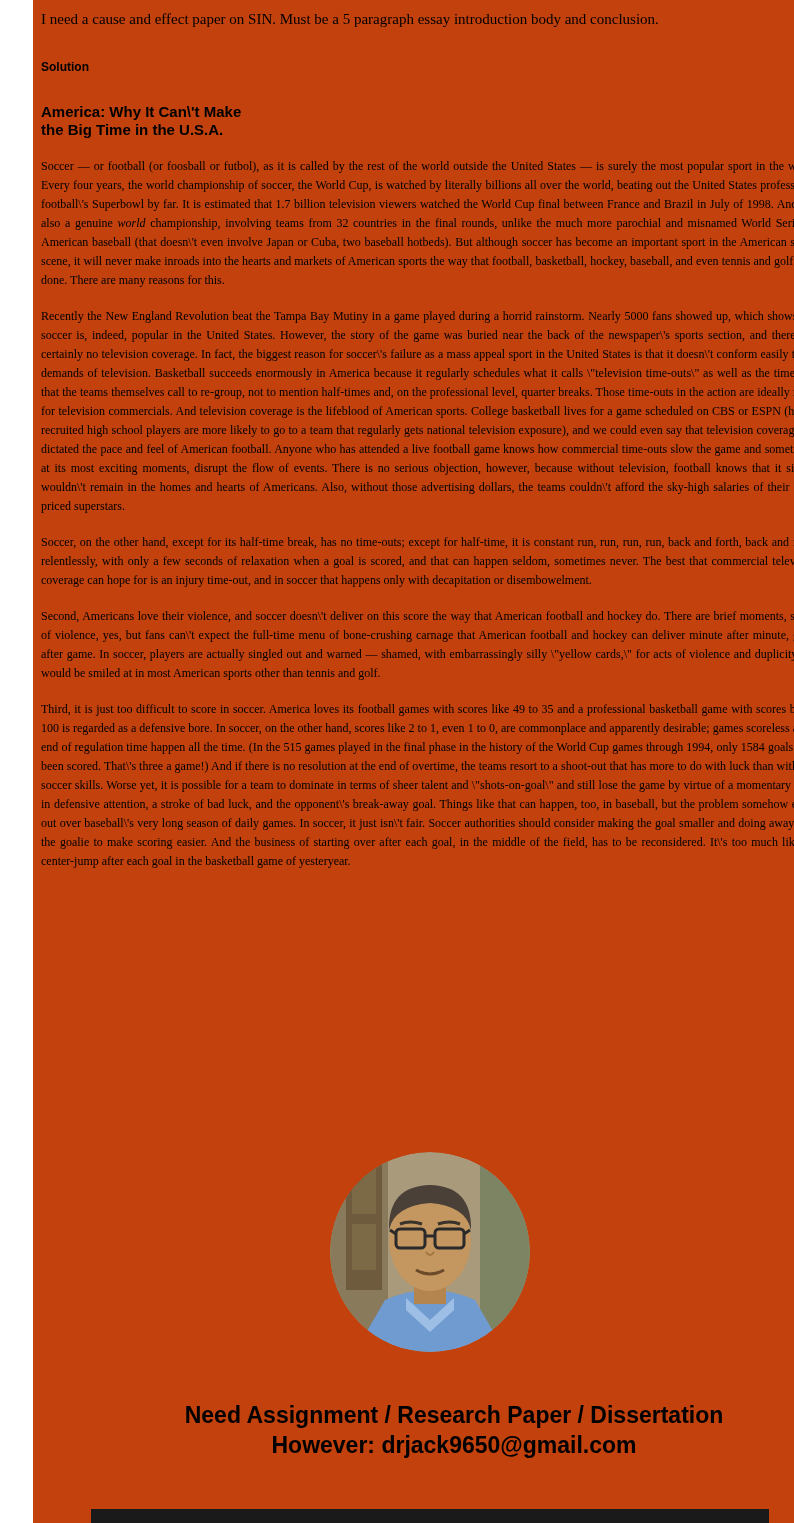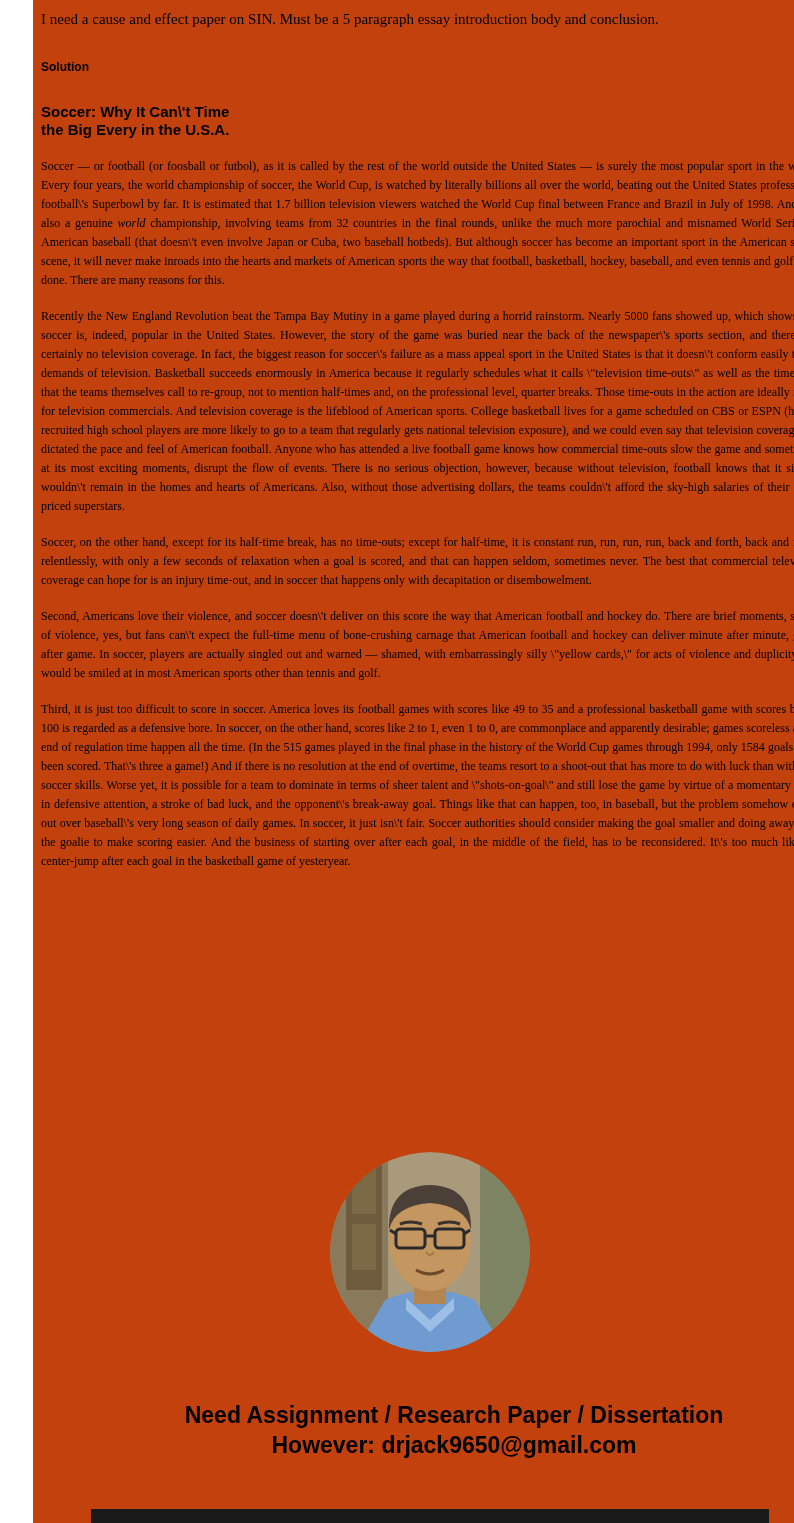--- a/index.html
+++ b/index.html
@@ -76,22 +76,22 @@
 </head>
 <body>
 
 <div class="page">
 
   <p class="question">I need a cause and effect paper on SIN. Must be a 5 paragraph essay introduction body and conclusion.</p>
 
   <div class="solution">Solution</div>
 
   <div class="essay-title">
-    <span>Soccer: Why It Can\'t Time</span><br>
-    <span>the Big Every in the U.S.A.</span>
+    <span>America: Why It Can\'t Make</span><br>
+    <span>the Big Time in the U.S.A.</span>
   </div>
 
   <p class="par"><span>Soccer — or football (or foosball or futbol), as it is called by the rest of the world outside the United States — is surely the most popular sport in the world. Every four years, the world championship of soccer, the World Cup, is watched by literally billions all over the world, beating out the United States professional football\'s Superbowl by far. It is estimated that 1.7 billion television viewers watched the World Cup final between France and Brazil in July of 1998. And it is also a genuine </span><em class="it">world</em><span> championship, involving teams from 32 countries in the final rounds, unlike the much more parochial and misnamed World Series in American baseball (that doesn\'t even involve Japan or Cuba, two baseball hotbeds). But although soccer has become an important sport in the American sports scene, it will never make inroads into the hearts and markets of American sports the way that football, basketball, hockey, baseball, and even tennis and golf have done. There are many reasons for this.</span></p>
 
   <p class="par">Recently the New England Revolution beat the Tampa Bay Mutiny in a game played during a horrid rainstorm. Nearly 5000 fans showed up, which shows that soccer is, indeed, popular in the United States. However, the story of the game was buried near the back of the newspaper\'s sports section, and there was certainly no television coverage. In fact, the biggest reason for soccer\'s failure as a mass appeal sport in the United States is that it doesn\'t conform easily to the demands of television. Basketball succeeds enormously in America because it regularly schedules what it calls \"television time-outs\" as well as the time-outs that the teams themselves call to re-group, not to mention half-times and, on the professional level, quarter breaks. Those time-outs in the action are ideally made for television commercials. And television coverage is the lifeblood of American sports. College basketball lives for a game scheduled on CBS or ESPN (highly recruited high school players are more likely to go to a team that regularly gets national television exposure), and we could even say that television coverage has dictated the pace and feel of American football. Anyone who has attended a live football game knows how commercial time-outs slow the game and sometimes, at its most exciting moments, disrupt the flow of events. There is no serious objection, however, because without television, football knows that it simply wouldn\'t remain in the homes and hearts of Americans. Also, without those advertising dollars, the teams couldn\'t afford the sky-high salaries of their high-priced superstars.</p>
   <p class="par">Soccer, on the other hand, except for its half-time break, has no time-outs; except for half-time, it is constant run, run, run, run, back and forth, back and forth, relentlessly, with only a few seconds of relaxation when a goal is scored, and that can happen seldom, sometimes never. The best that commercial television coverage can hope for is an injury time-out, and in soccer that happens only with decapitation or disembowelment.</p>
   <p class="par">Second, Americans love their violence, and soccer doesn\'t deliver on this score the way that American football and hockey do. There are brief moments, spurts of violence, yes, but fans can\'t expect the full-time menu of bone-crushing carnage that American football and hockey can deliver minute after minute, game after game. In soccer, players are actually singled out and warned — shamed, with embarrassingly silly \"yellow cards,\" for acts of violence and duplicity that would be smiled at in most American sports other than tennis and golf.</p>
   <p class="par">Third, it is just too difficult to score in soccer. America loves its football games with scores like 49 to 35 and a professional basketball game with scores below 100 is regarded as a defensive bore. In soccer, on the other hand, scores like 2 to 1, even 1 to 0, are commonplace and apparently desirable; games scoreless at the end of regulation time happen all the time. (In the 515 games played in the final phase in the history of the World Cup games through 1994, only 1584 goals have been scored. That\'s three a game!) And if there is no resolution at the end of overtime, the teams resort to a shoot-out that has more to do with luck than with real soccer skills. Worse yet, it is possible for a team to dominate in terms of sheer talent and \"shots-on-goal\" and still lose the game by virtue of a momentary lapse in defensive attention, a stroke of bad luck, and the opponent\'s break-away goal. Things like that can happen, too, in baseball, but the problem somehow evens out over baseball\'s very long season of daily games. In soccer, it just isn\'t fair. Soccer authorities should consider making the goal smaller and doing away with the goalie to make scoring easier. And the business of starting over after each goal, in the middle of the field, has to be reconsidered. It\'s too much like the center-jump after each goal in the basketball game of yesteryear.</p>
 
   <div class="avatar-wrap">

